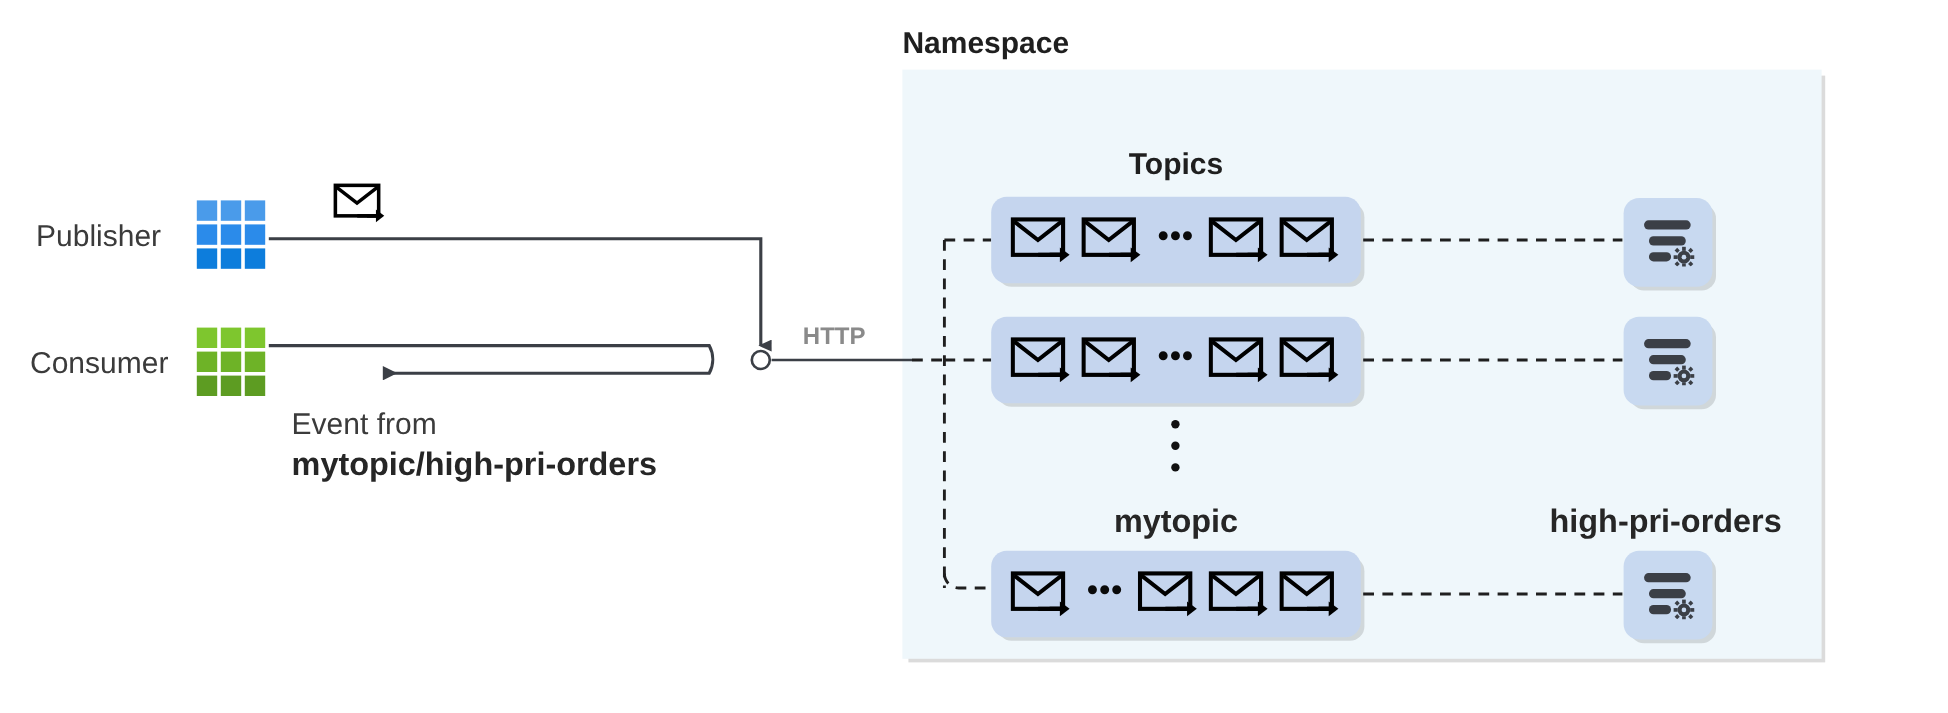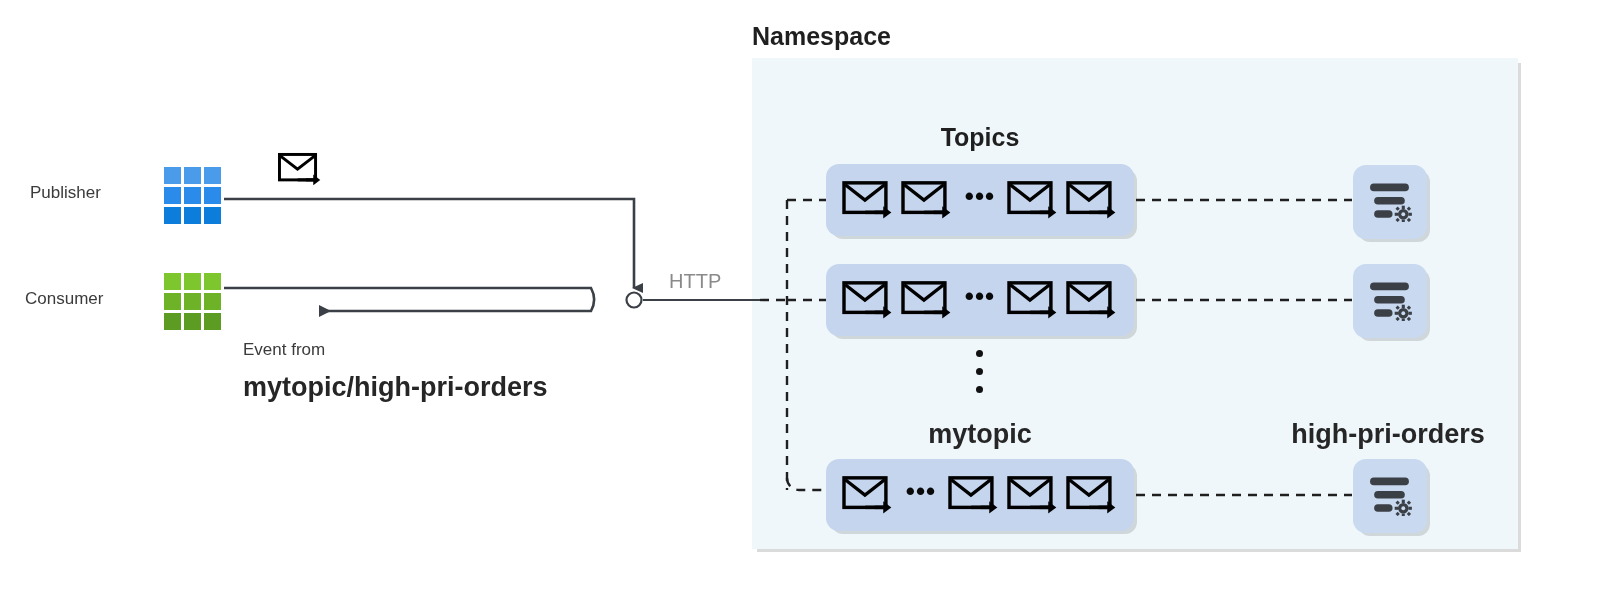--- a/index.html
+++ b/index.html
@@ -27,38 +27,38 @@
     overflow: visible;
   }
 
   
   .txt {
     position: absolute;
     white-space: pre;
     color: #2b2b2b;
   }
   .label-plain {
-    font-size: 17px;
+    font-size: 25px;
     font-weight: 400;
     color: #3b3b3b;
   }
   .label-bold {
     font-size: 27px;
     font-weight: 700;
     color: #262626;
   }
   .heading-bold {
     font-size: 25px;
     font-weight: 700;
     color: #1f1f1f;
     text-align: center;
   }
   .http-label {
     font-size: 20px;
-    font-weight: 400;
+    font-weight: 700;
     color: #8a8a8a;
   }
 
   
   #namespace-panel {
     position: absolute;
     left: 752px;
     top: 58px;
     width: 766px;
     height: 491px;

